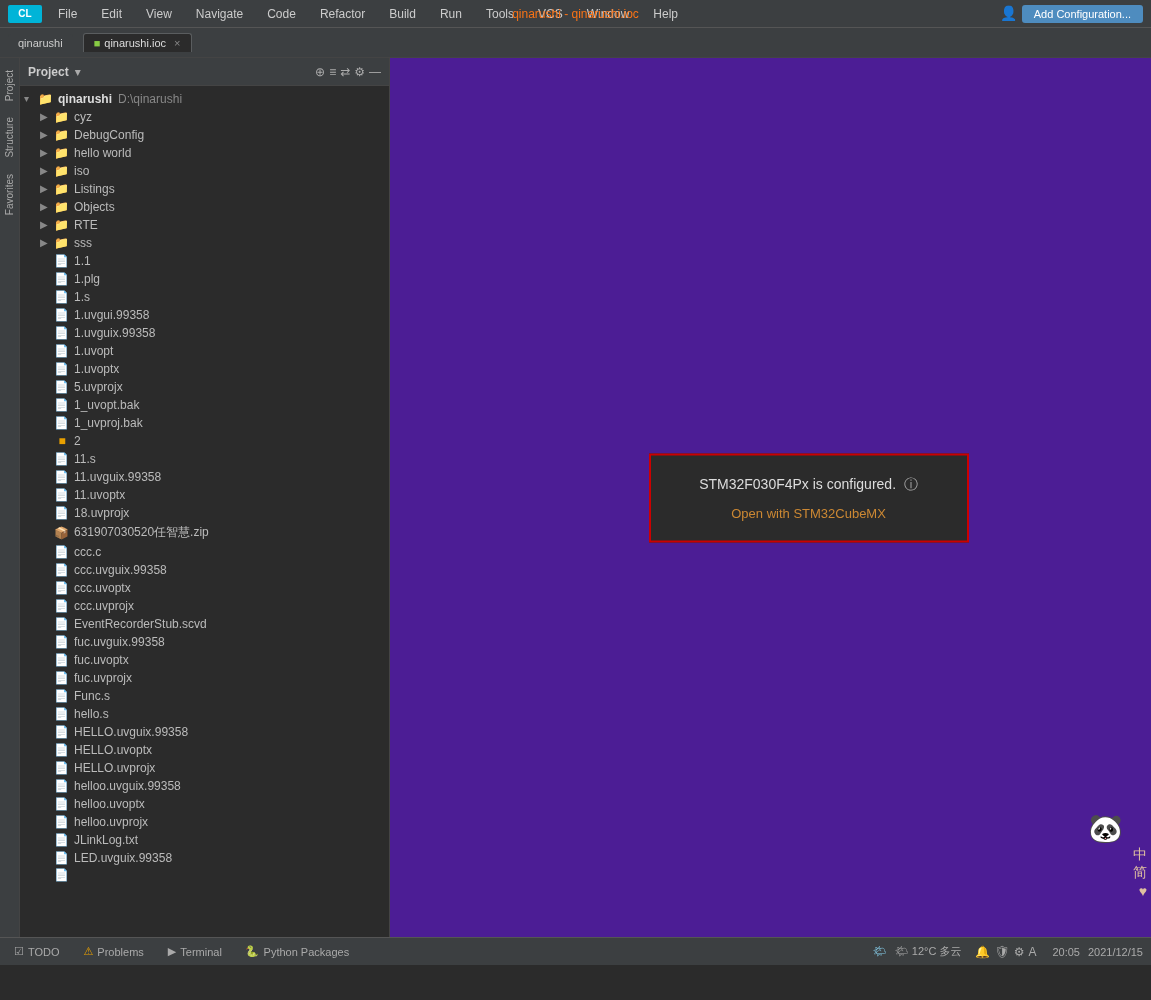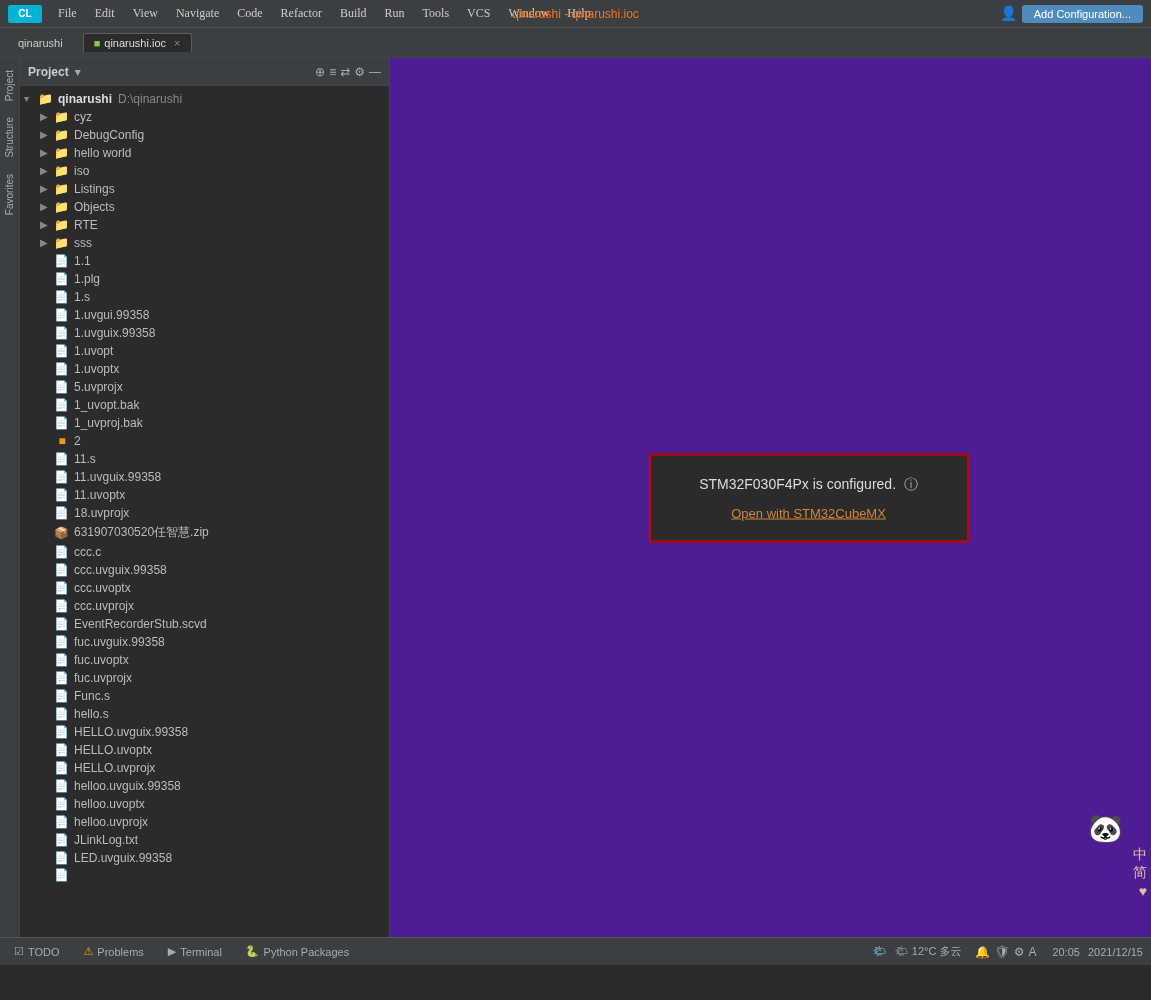--- a/index.html
+++ b/index.html
@@ -24,21 +24,21 @@
     }
     #title-bar .app-icon {
       width: 34px; height: 18px;
       background: #00b4d8;
       border-radius: 2px;
       margin-right: 8px;
       display: flex; align-items: center; justify-content: center;
       color: white; font-weight: bold; font-size: 10px;
     }
     #title-bar .menu-items {
-      display: flex; gap: 2px; flex: 1; font-family: Liberation Serif, serif;
+      display: flex; gap: 8px; flex: 1;
     }
     #title-bar .menu-item {
       padding: 2px 8px;
       color: #ccc;
       cursor: pointer;
       border-radius: 3px;
     }
     #title-bar .title-center {
       position: absolute;
       left: 50%; transform: translateX(-50%);
@@ -192,21 +192,20 @@
     }
     #ioc-config-box .config-title {
       color: #ddd;
       font-size: 14px;
       margin-bottom: 12px;
     }
     #ioc-config-box .open-link {
       color: #cc8833;
       font-size: 13px;
       cursor: pointer;
-      text-decoration: underline;
     }
 
     #project-sources-warning {
       position: absolute;
       bottom: 30px;
       left: 50%;
       transform: translateX(-40%);
       color: #ccc;
       font-size: 12px;
     }

